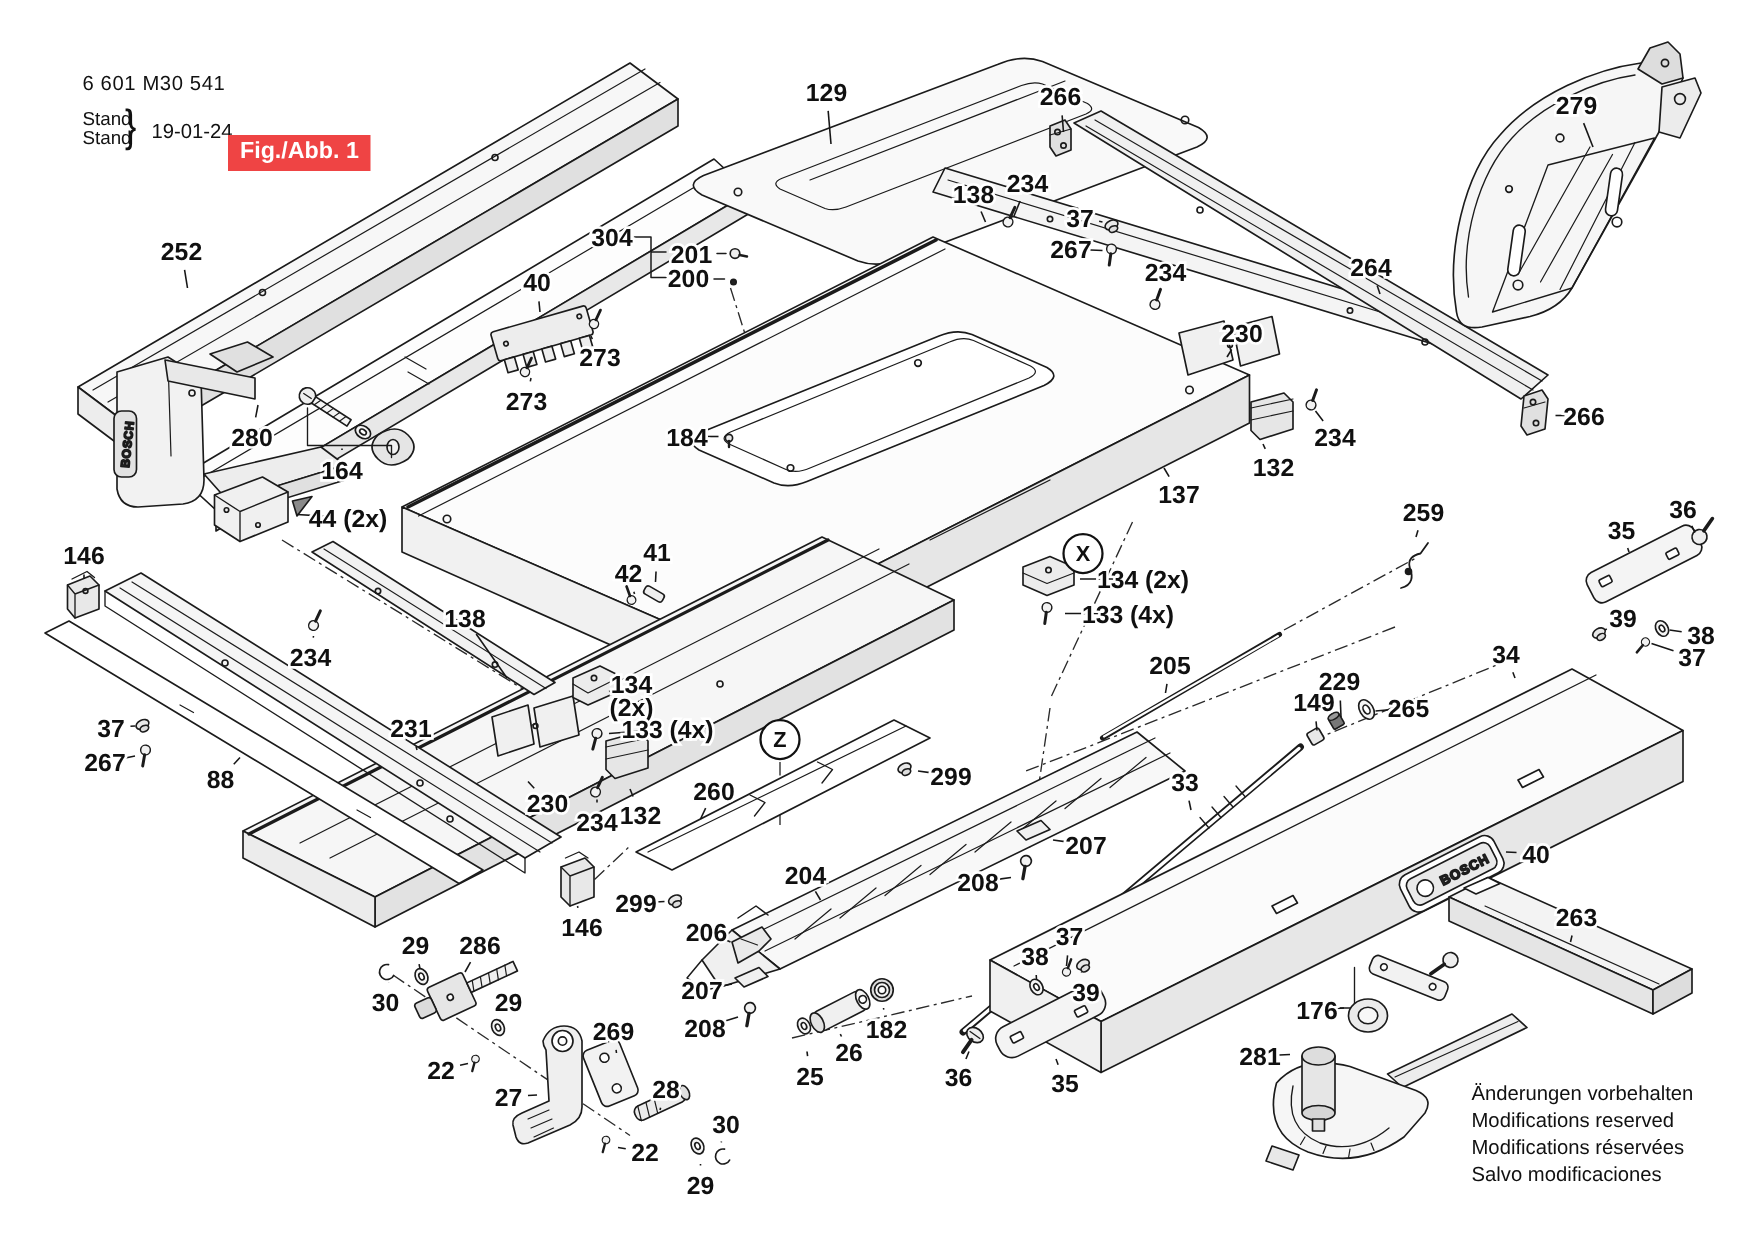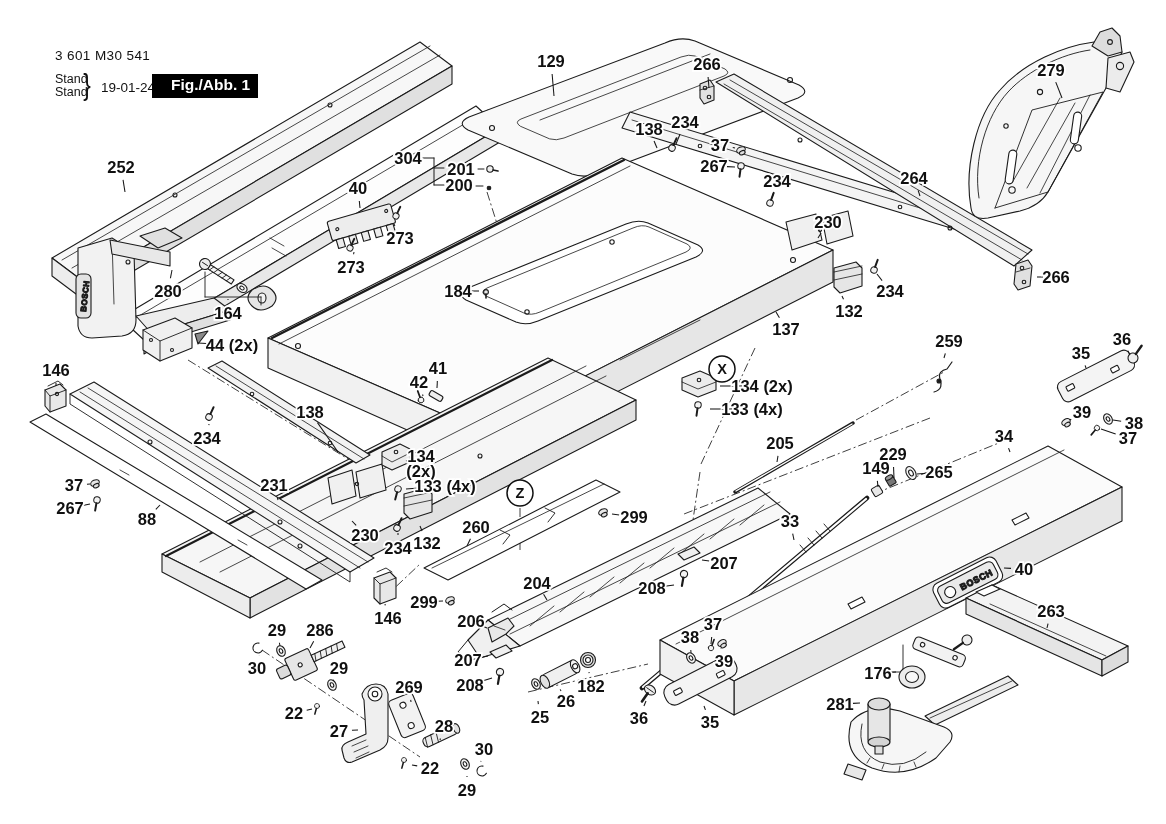--- a/index.html
+++ b/index.html
@@ -4,22 +4,22 @@
 <style>
   html,body{margin:0;padding:0;background:#fff;}
   .page{position:relative;width:1166px;height:824px;background:#fff;overflow:hidden;
         font-family:"Liberation Sans",sans-serif;color:#111;}
   svg{position:absolute;left:0;top:0;}
   
   .part-number{position:absolute;left:55px;top:48px;font-size:13.5px;letter-spacing:.4px;}
   .stand-issue{position:absolute;left:55px;top:73px;font-size:12.5px;line-height:13px;}
   .brace{position:absolute;left:82px;top:68px;font-size:30px;font-weight:300;transform:scaleX(.75);}
   .issue-date{position:absolute;left:101px;top:80px;font-size:13.5px;}
-  .fig-box{position:absolute;left:152px;top:74px;background:#000000;color:#fff;
-           font-size:15.5px;font-weight:bold;padding:2px 8px 4px 19px;}
+  .fig-box{position:absolute;left:152px;top:90px;background:#ef4444;color:#fff;
+           font-size:15.5px;font-weight:bold;padding:2px 8px 4px 8px;}
   
   .notes{position:absolute;left:981px;top:720px;font-size:13.5px;line-height:18px;}
   
   .art{stroke:#1b1b1b;stroke-width:1.1;stroke-linejoin:round;stroke-linecap:round;fill:none;}
   .dd{stroke:#2a2a2a;stroke-width:.9;stroke-dasharray:9 3 2 3;fill:none;}
   .lead{stroke:#161616;stroke-width:1.05;fill:none;}
   .co{font-family:"Liberation Sans",sans-serif;font-size:16.5px;font-weight:bold;fill:#101010;
       text-anchor:middle;paint-order:stroke;stroke:#fff;stroke-width:3.5px;}
   .mk-t{font-family:"Liberation Sans",sans-serif;font-size:14.5px;font-weight:bold;fill:#101010;text-anchor:middle;}
   .brandv{font-family:"Liberation Sans",sans-serif;font-size:8px;font-weight:bold;fill:#444;letter-spacing:.5px;}
@@ -657,23 +657,29 @@
           <circle cx="722" cy="369" r="13" fill="#fff" stroke="#111" stroke-width="1.5"></circle>
           <text x="722" y="374.2" class="mk-t">X</text>
         </g>
         <g>
           <circle cx="520" cy="493" r="13" fill="#fff" stroke="#111" stroke-width="1.5"></circle>
           <text x="520" y="498.2" class="mk-t">Z</text>
         </g>
       </g>
 </svg>
 
-<div class="part-number">3 601 M30 541</div>
+<div class="part-number">6 601 M30 541</div>
 <div class="stand-issue">
   <div>Stand</div>
   <div>Stand</div>
 </div>
 <div class="brace">}</div>
 <div class="issue-date">19-01-24</div>
 <div class="fig-box">Fig./Abb. 1</div>
 
-
+<div class="notes">
+  <div>Änderungen vorbehalten</div>
+  <div>Modifications reserved</div>
+  <div>Modifications réservées</div>
+  <div>Salvo modificaciones</div>
 </div>
 
+</div>
+
 </body></html>

